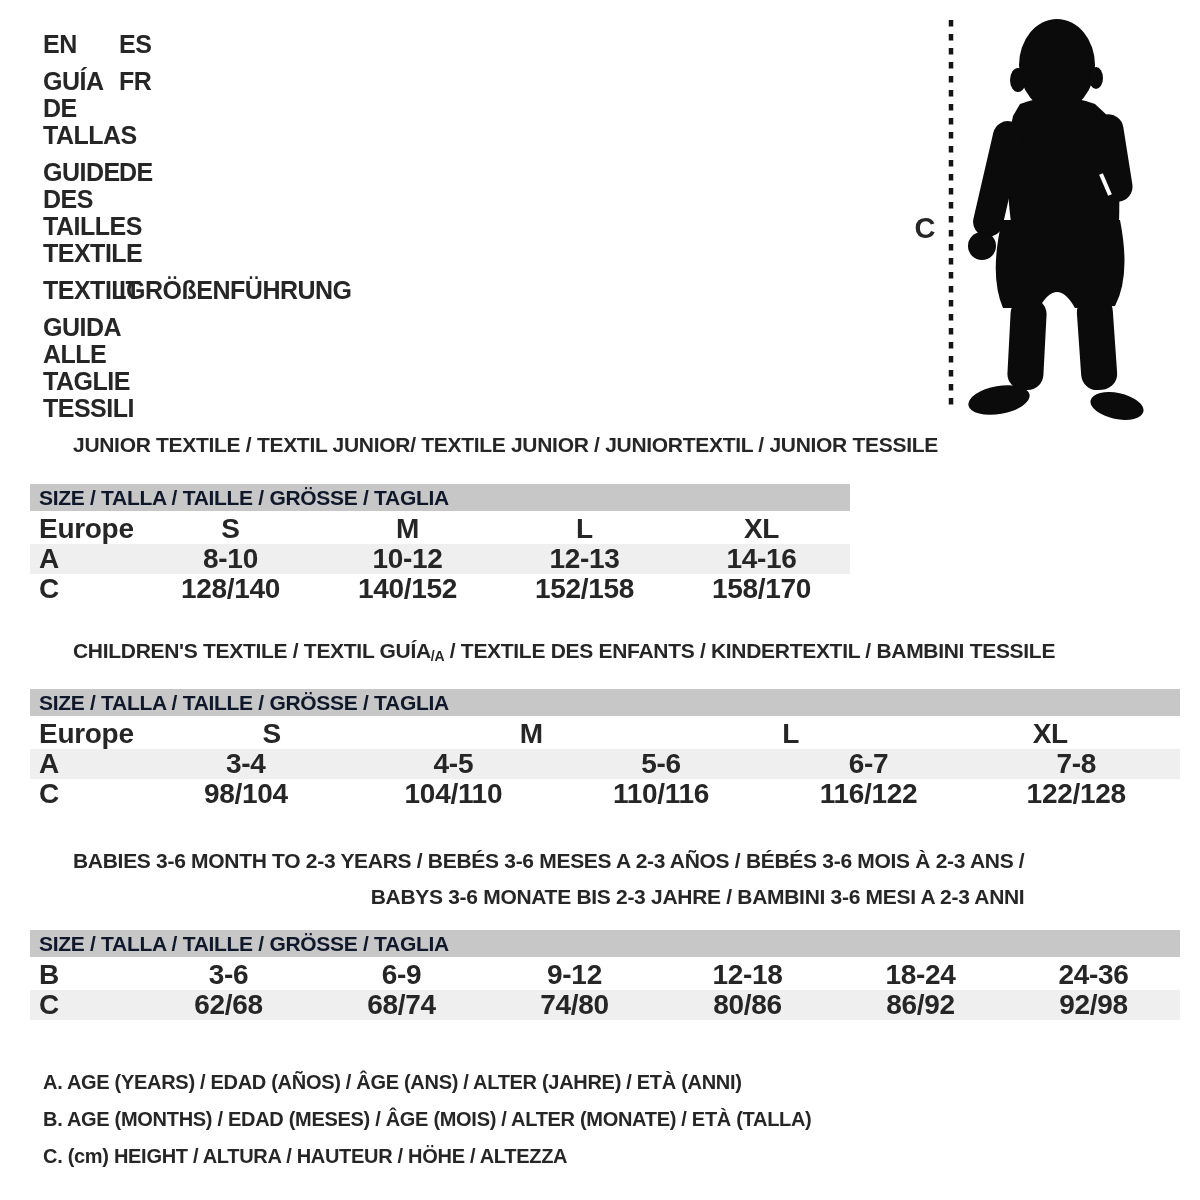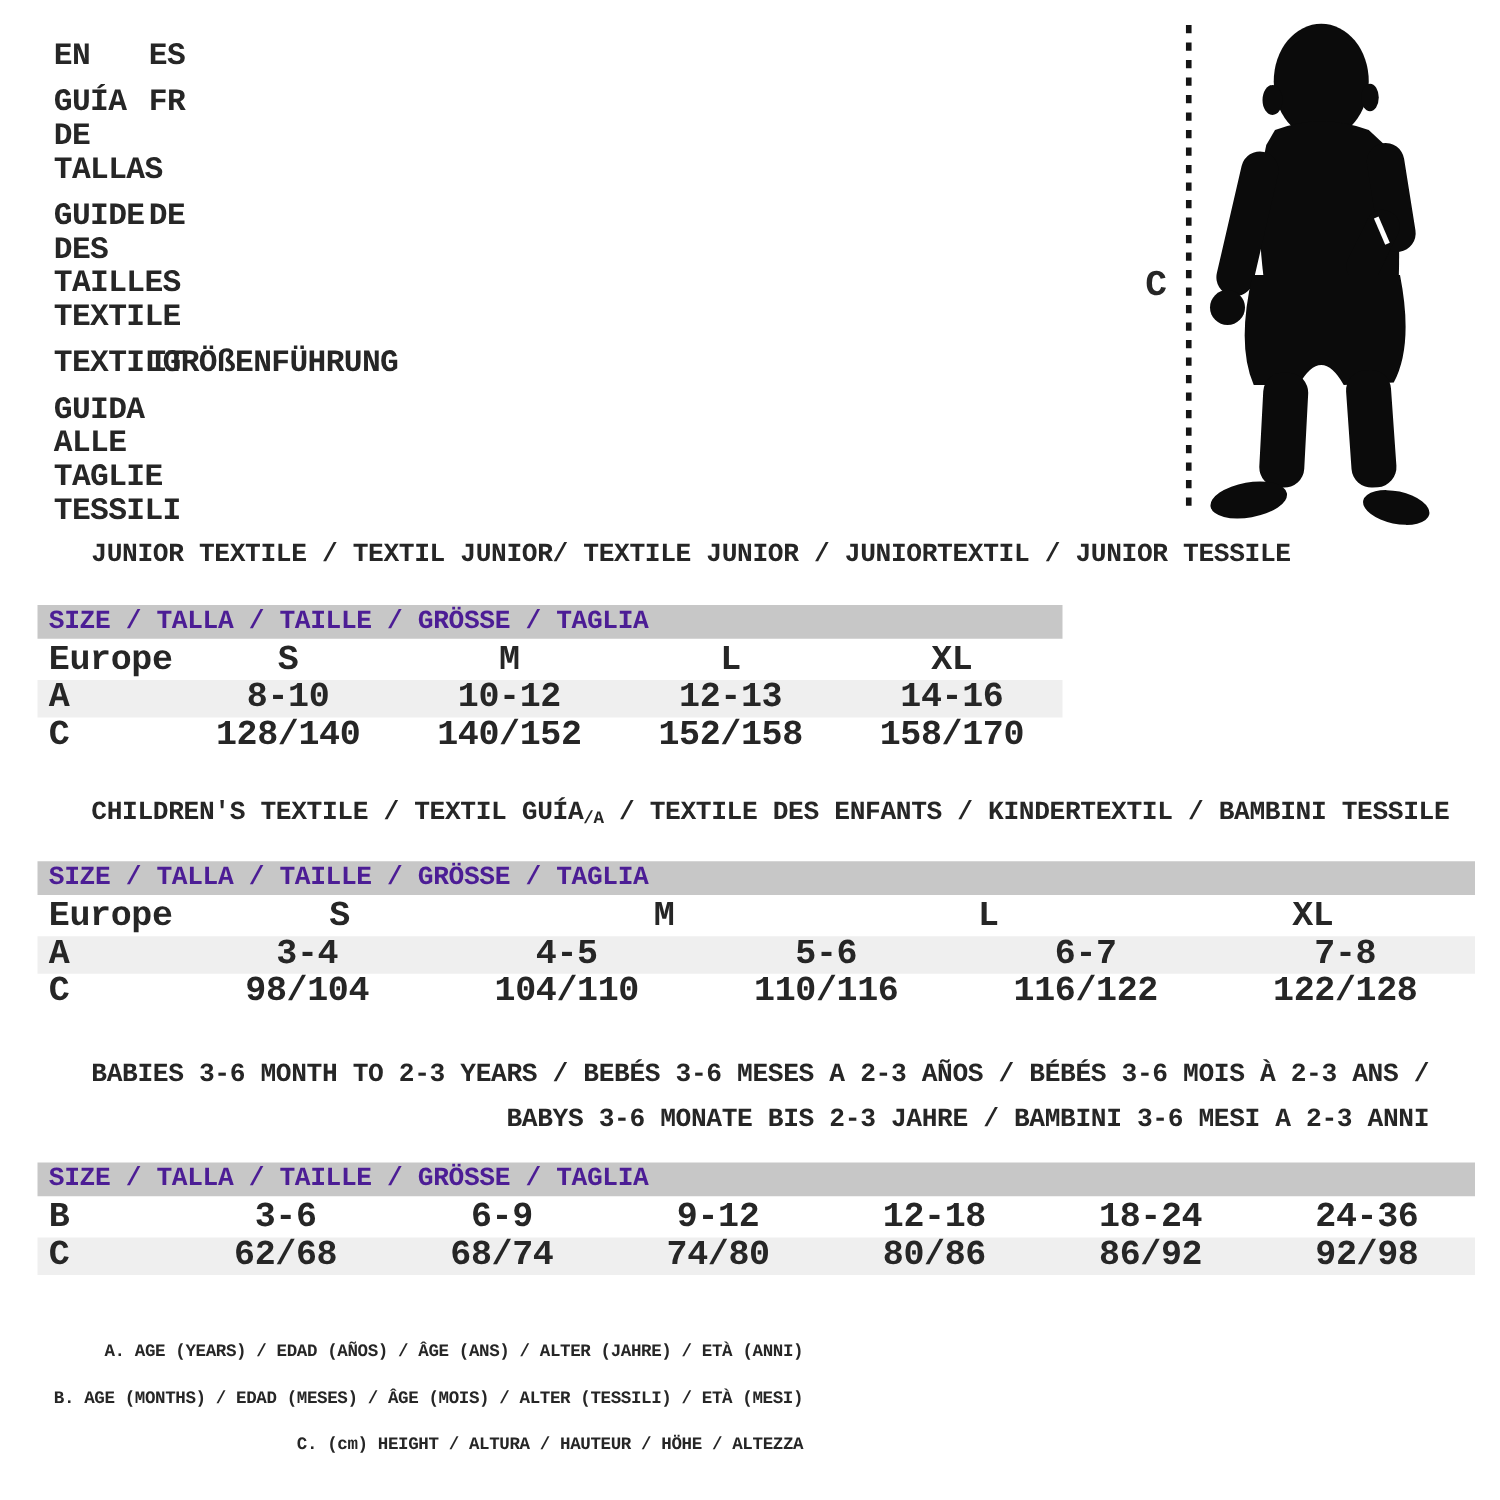--- a/index.html
+++ b/index.html
@@ -1,19 +1,19 @@
 <!DOCTYPE html>
 <html style="--bar-bg: #c7c7c7; --shade-bg: #efefef;"><head>
 <meta charset="utf-8">
 <style>
   html,body { margin:0; padding:0; background:#fff; }
   .page {
     position:relative; width:1200px; height:1200px; background:#fff;
     overflow:hidden; color:#262626;
-    font-family:Liberation Mono, monospace; font-weight:700;
+    font-family:Liberation Sans, sans-serif; font-weight:700;
   }
 
   
   .langs {
     position:absolute; left:43px; top:31px;
     display:grid; grid-template-columns:76px auto; row-gap:10px;
     font-size:25px; line-height:27px; letter-spacing:-0.5px;
   }
 
   
@@ -27,30 +27,30 @@
   .title-babies   { top:843px; line-height:36px;text-align:right; }
   .sub { font-size:14px; vertical-align:-3px; }
 
   
   .size-table { position:absolute; left:30px; }
   .t-junior   { top:484px; width:820px; }
   .t-children { top:689px; width:1150px; }
   .t-babies   { top:930px; width:1150px; }
   .bar {
     height:27px; line-height:27px; background:var(--bar-bg, #c7c7c7);
-    color:#4c1d95; padding-left:9px; font-size:21px; letter-spacing:-0.3px;
+    color:#0f172a; padding-left:9px; font-size:21px; letter-spacing:-0.3px;
     margin-bottom:3px;
   }
   .trow { display:flex; height:30px; line-height:30px; font-size:28px; letter-spacing:-0.3px; }
   .trow .lbl { width:112px; padding-left:9px; box-sizing:border-box; }
   .trow .val { flex:1; text-align:center; }
   .shaded { background:var(--shade-bg, #efefef); }
 
   
-  .legend { position:absolute; left:43px; top:1064px; font-size:14px; line-height:37px; letter-spacing:-0.3px;text-align:right; }
+  .legend { position:absolute; left:43px; top:1064px; font-size:20px; line-height:37px; letter-spacing:-0.3px; }
 </style>
 </head>
 <body>
 
 <div class="page">
 
   <div class="langs">
     <div>EN</div>
     <div>ES</div>
     <div>GUÍA DE TALLAS</div>
@@ -162,17 +162,17 @@
       <div class="val">68/74</div>
       <div class="val">74/80</div>
       <div class="val">80/86</div>
       <div class="val">86/92</div>
       <div class="val">92/98</div>
     </div>
   </div>
 
   <div class="legend">
     <div>A. AGE (YEARS) / EDAD (AÑOS) / ÂGE (ANS) / ALTER (JAHRE) / ETÀ (ANNI)</div>
-    <div>B. AGE (MONTHS) / EDAD (MESES) / ÂGE (MOIS) / ALTER (TESSILI) / ETÀ (MESI)</div>
+    <div>B. AGE (MONTHS) / EDAD (MESES) / ÂGE (MOIS) / ALTER (MONATE) / ETÀ (TALLA)</div>
     <div>C. (cm) HEIGHT / ALTURA / HAUTEUR / HÖHE / ALTEZZA</div>
   </div>
 
 </div>
 
 </body></html>

